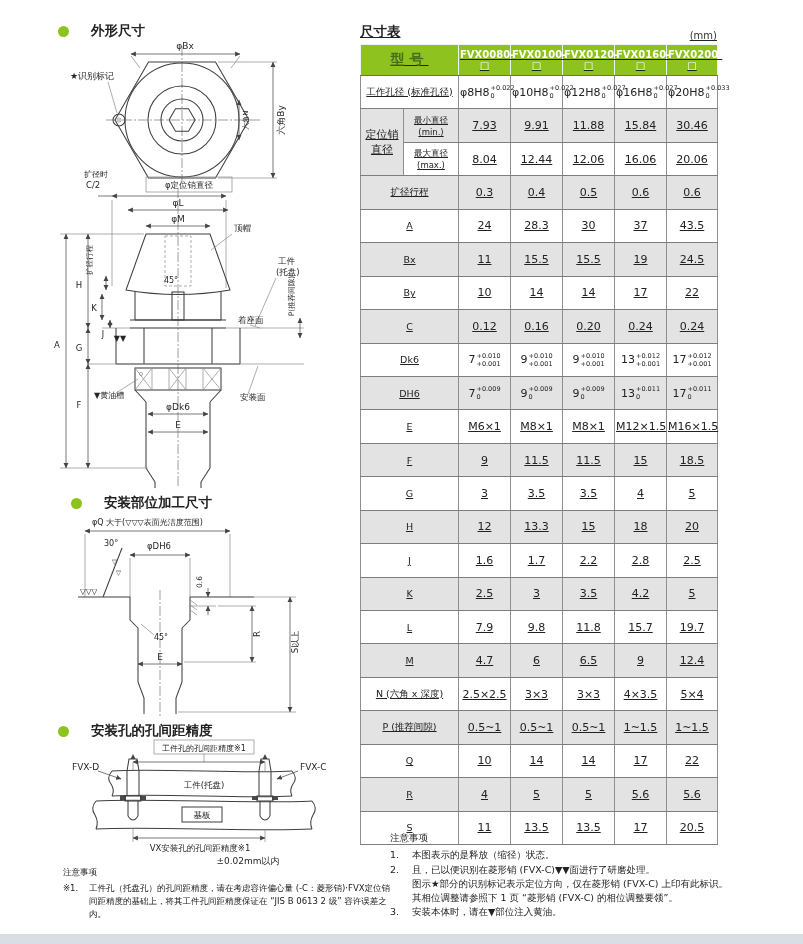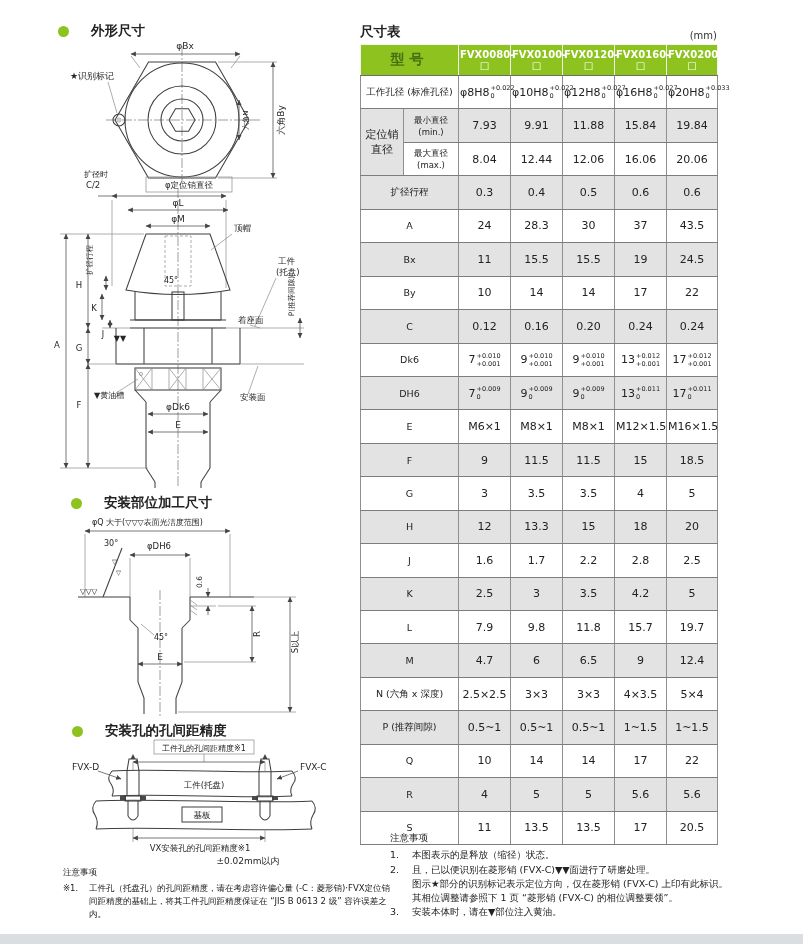--- a/index.html
+++ b/index.html
@@ -9,21 +9,21 @@
   .sec-head{position:absolute;display:flex;align-items:center;gap:22px;font-weight:bold;font-size:13.5px;}
   .dot{width:11px;height:11px;border-radius:50%;background:var(--green);}
   svg{position:absolute;overflow:visible;}
   svg text{fill:#262626;}
   .obj{stroke:#3f3f3f;stroke-width:1.05;fill:none;}
   .thin{stroke:#8a8a8a;stroke-width:0.7;fill:none;}
   .dim{stroke:#555;stroke-width:0.8;fill:none;}
   .cl{stroke:#777;stroke-width:0.7;fill:none;stroke-dasharray:10 2 2 2;}
   .dash{stroke-dasharray:3 2;}
   
-  .right-col{position:absolute;left:360px;top:20px;width:357px;}
+  .right-col{position:absolute;left:360px;top:20px;width:357px;text-decoration:underline;}
   .tbl-title{display:flex;justify-content:space-between;align-items:flex-end;height:21px;}
   .tbl-title .t{font-weight:bold;font-size:13.5px;}
   .tbl-title .u{font-size:10px;color:#333;}
   table{border-collapse:collapse;table-layout:fixed;width:357px;margin-top:3px;}
   th,td{border:1px solid #8f8f8f;text-align:center;vertical-align:middle;padding:0 1px;}
   thead th{background:var(--green);height:30px;border:1px solid #f2f2f2;border-bottom:1.4px solid #6d6d6d;}
   th.hdr-label{color:#476e14;font-size:14px;letter-spacing:5px;font-weight:bold;}
   th.model{color:#fff;font-size:10px;font-weight:bold;}
   td{height:32.45px;font-size:11px;background:#fff;border-top:1.3px solid #7d7d7d;border-bottom:1.3px solid #7d7d7d;}
   tr.shaded td{background:var(--shade);}
@@ -49,21 +49,21 @@
 <div class="page">
 
   <div class="sec-head" style="left:58px;top:22px;">
     <span class="dot"></span>
     <span>外形尺寸</span>
   </div>
   <div class="sec-head" style="left:71px;top:494px;">
     <span class="dot"></span>
     <span>安装部位加工尺寸</span>
   </div>
-  <div class="sec-head" style="left:72px;top:722px;">
+  <div class="sec-head" style="left:58px;top:722px;">
     <span class="dot"></span>
     <span>安装孔的孔间距精度</span>
   </div>
 
   <svg style="left:8px;top:38px;" width="352" height="452" viewBox="0 0 352 452">
     <defs>
       <marker id="ar1" viewBox="0 0 8 8" refX="7" refY="4" markerWidth="7" markerHeight="7" orient="auto-start-reverse">
         <path d="M0,0.5 L7.5,4 L0,7.5 z" fill="#444"></path>
       </marker>
     </defs>
@@ -356,21 +356,21 @@
                 </span>
               </span></td>
           </tr>
           <tr class="shaded">
             <td class="lbl grp" rowspan="2">定位销直径</td>
             <td class="lbl sub">最小直径(min.)</td>
             <td class="val">7.93</td>
             <td class="val">9.91</td>
             <td class="val">11.88</td>
             <td class="val">15.84</td>
-            <td class="val">19.84</td>
+            <td class="val">30.46</td>
           </tr>
           <tr>
             <td class="lbl sub">最大直径(max.)</td>
             <td class="val">8.04</td>
             <td class="val">12.44</td>
             <td class="val">12.06</td>
             <td class="val">16.06</td>
             <td class="val">20.06</td>
           </tr>
           <tr class="shaded">

